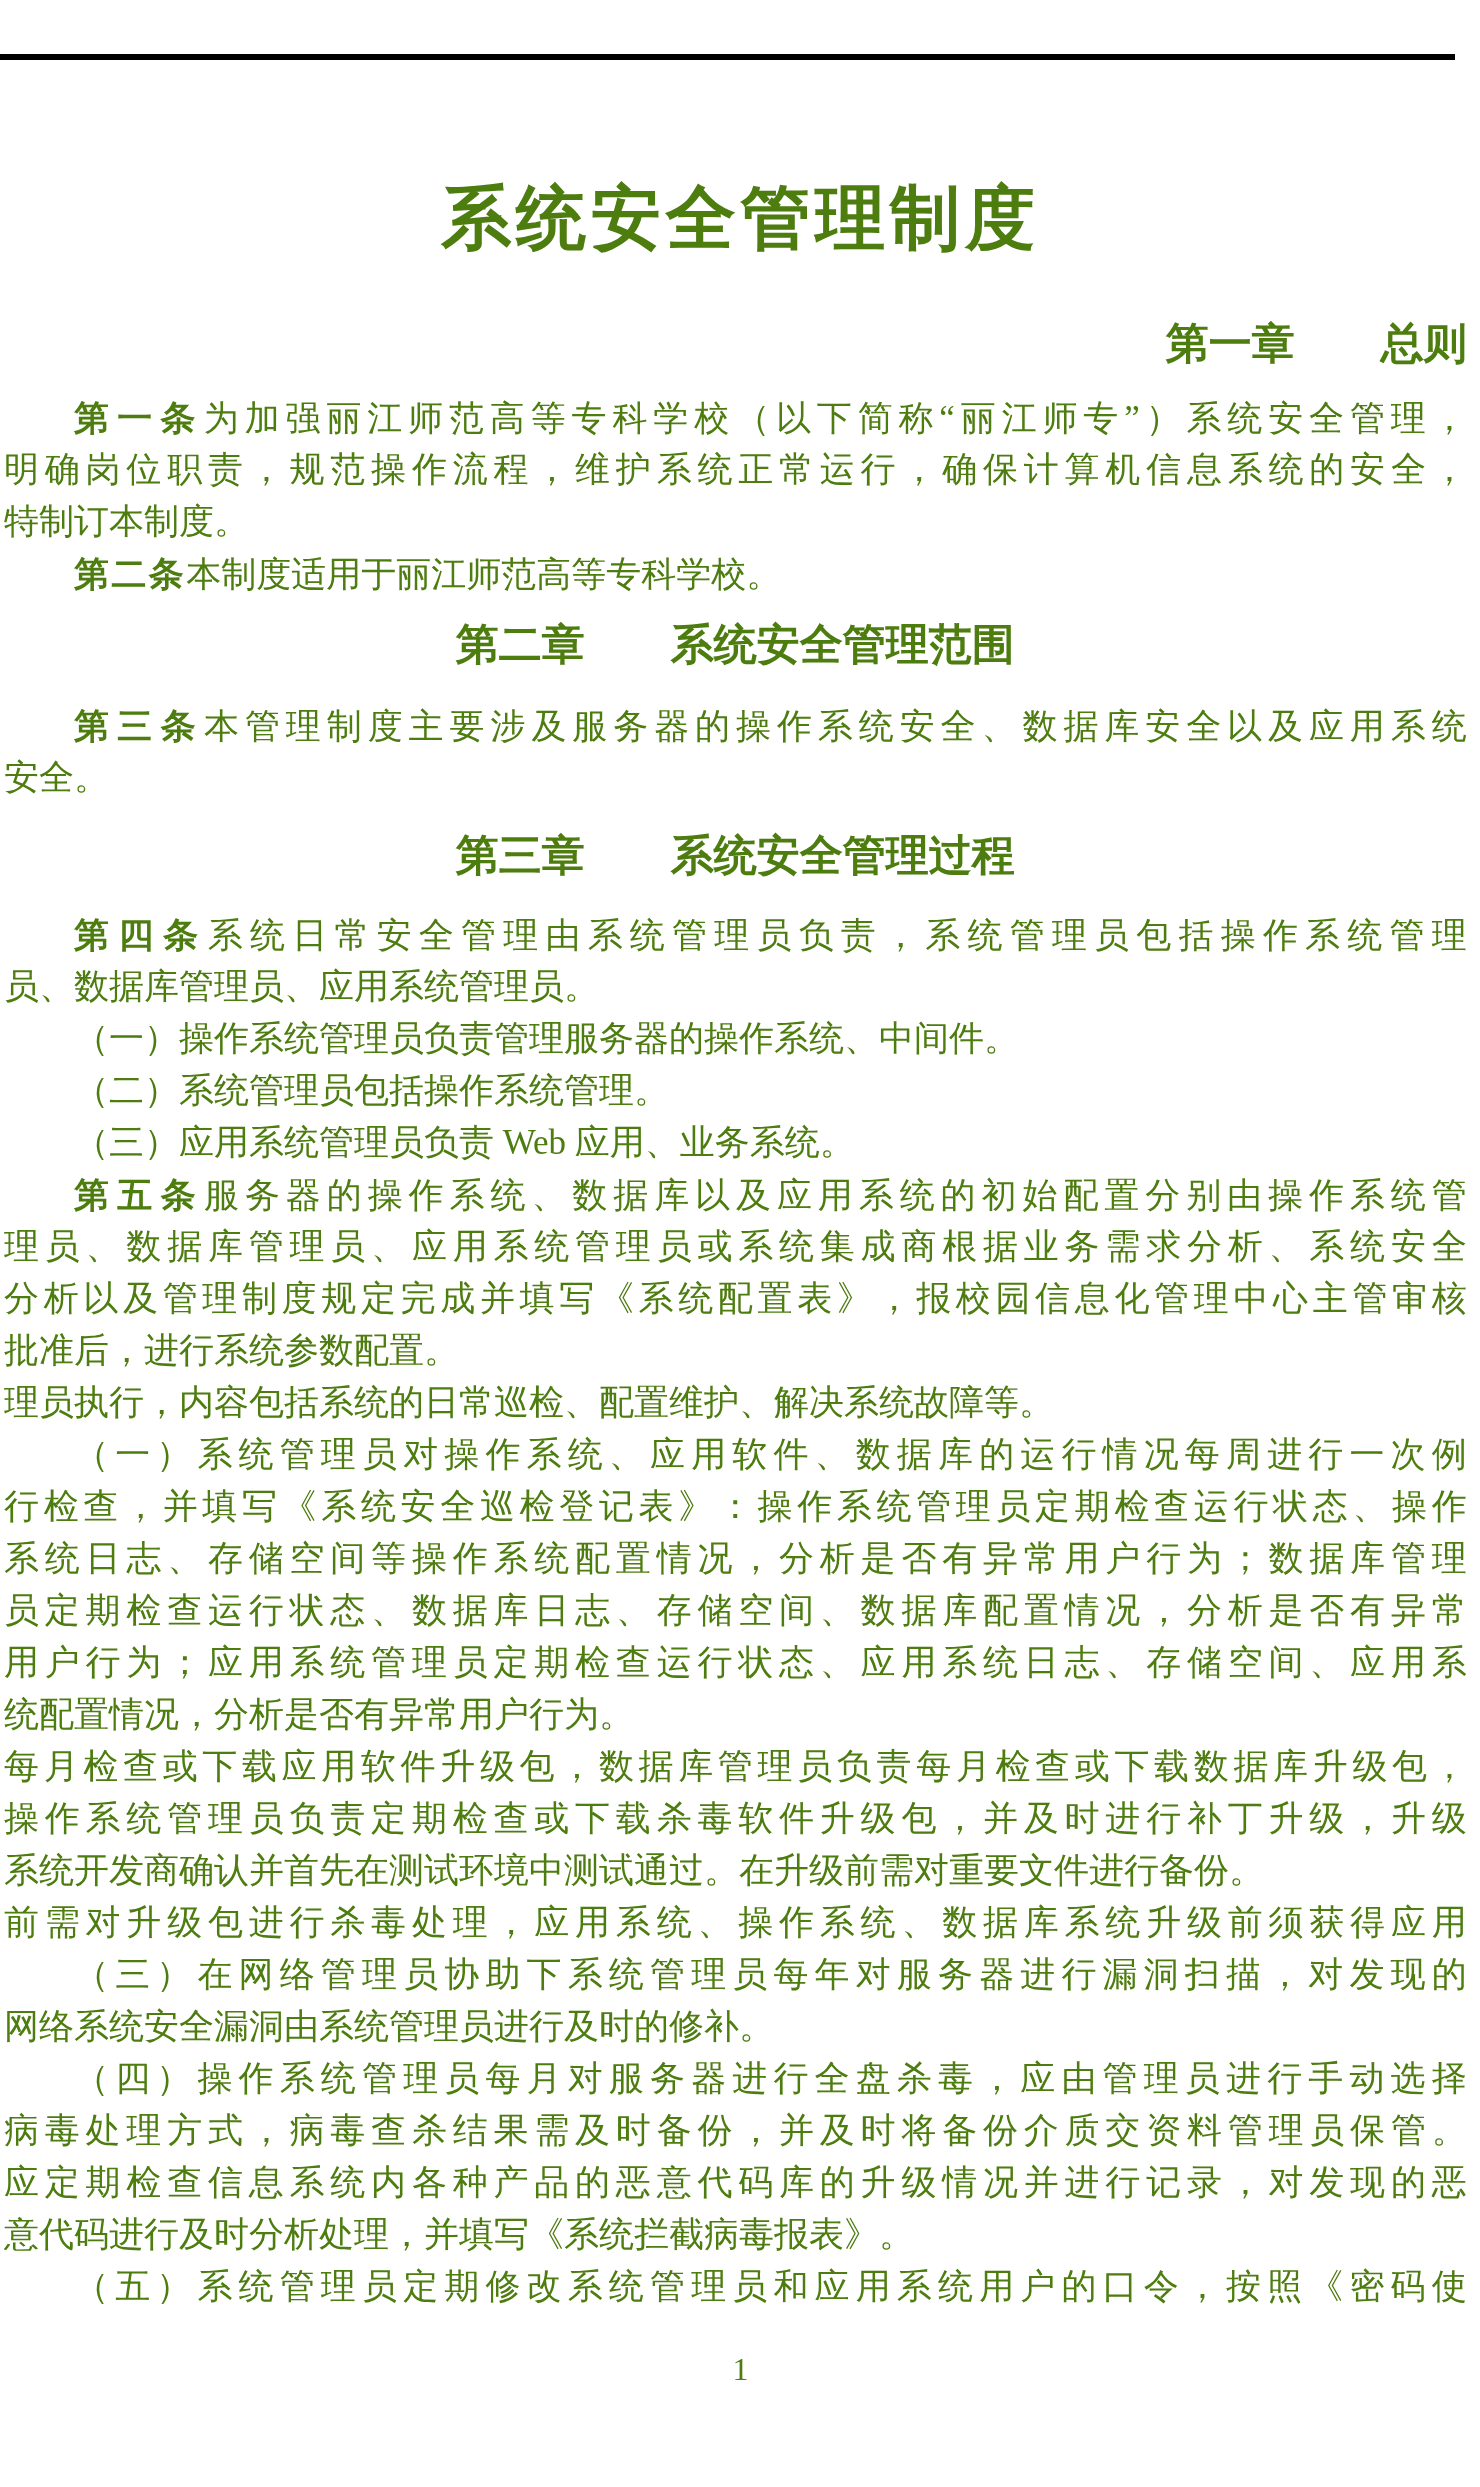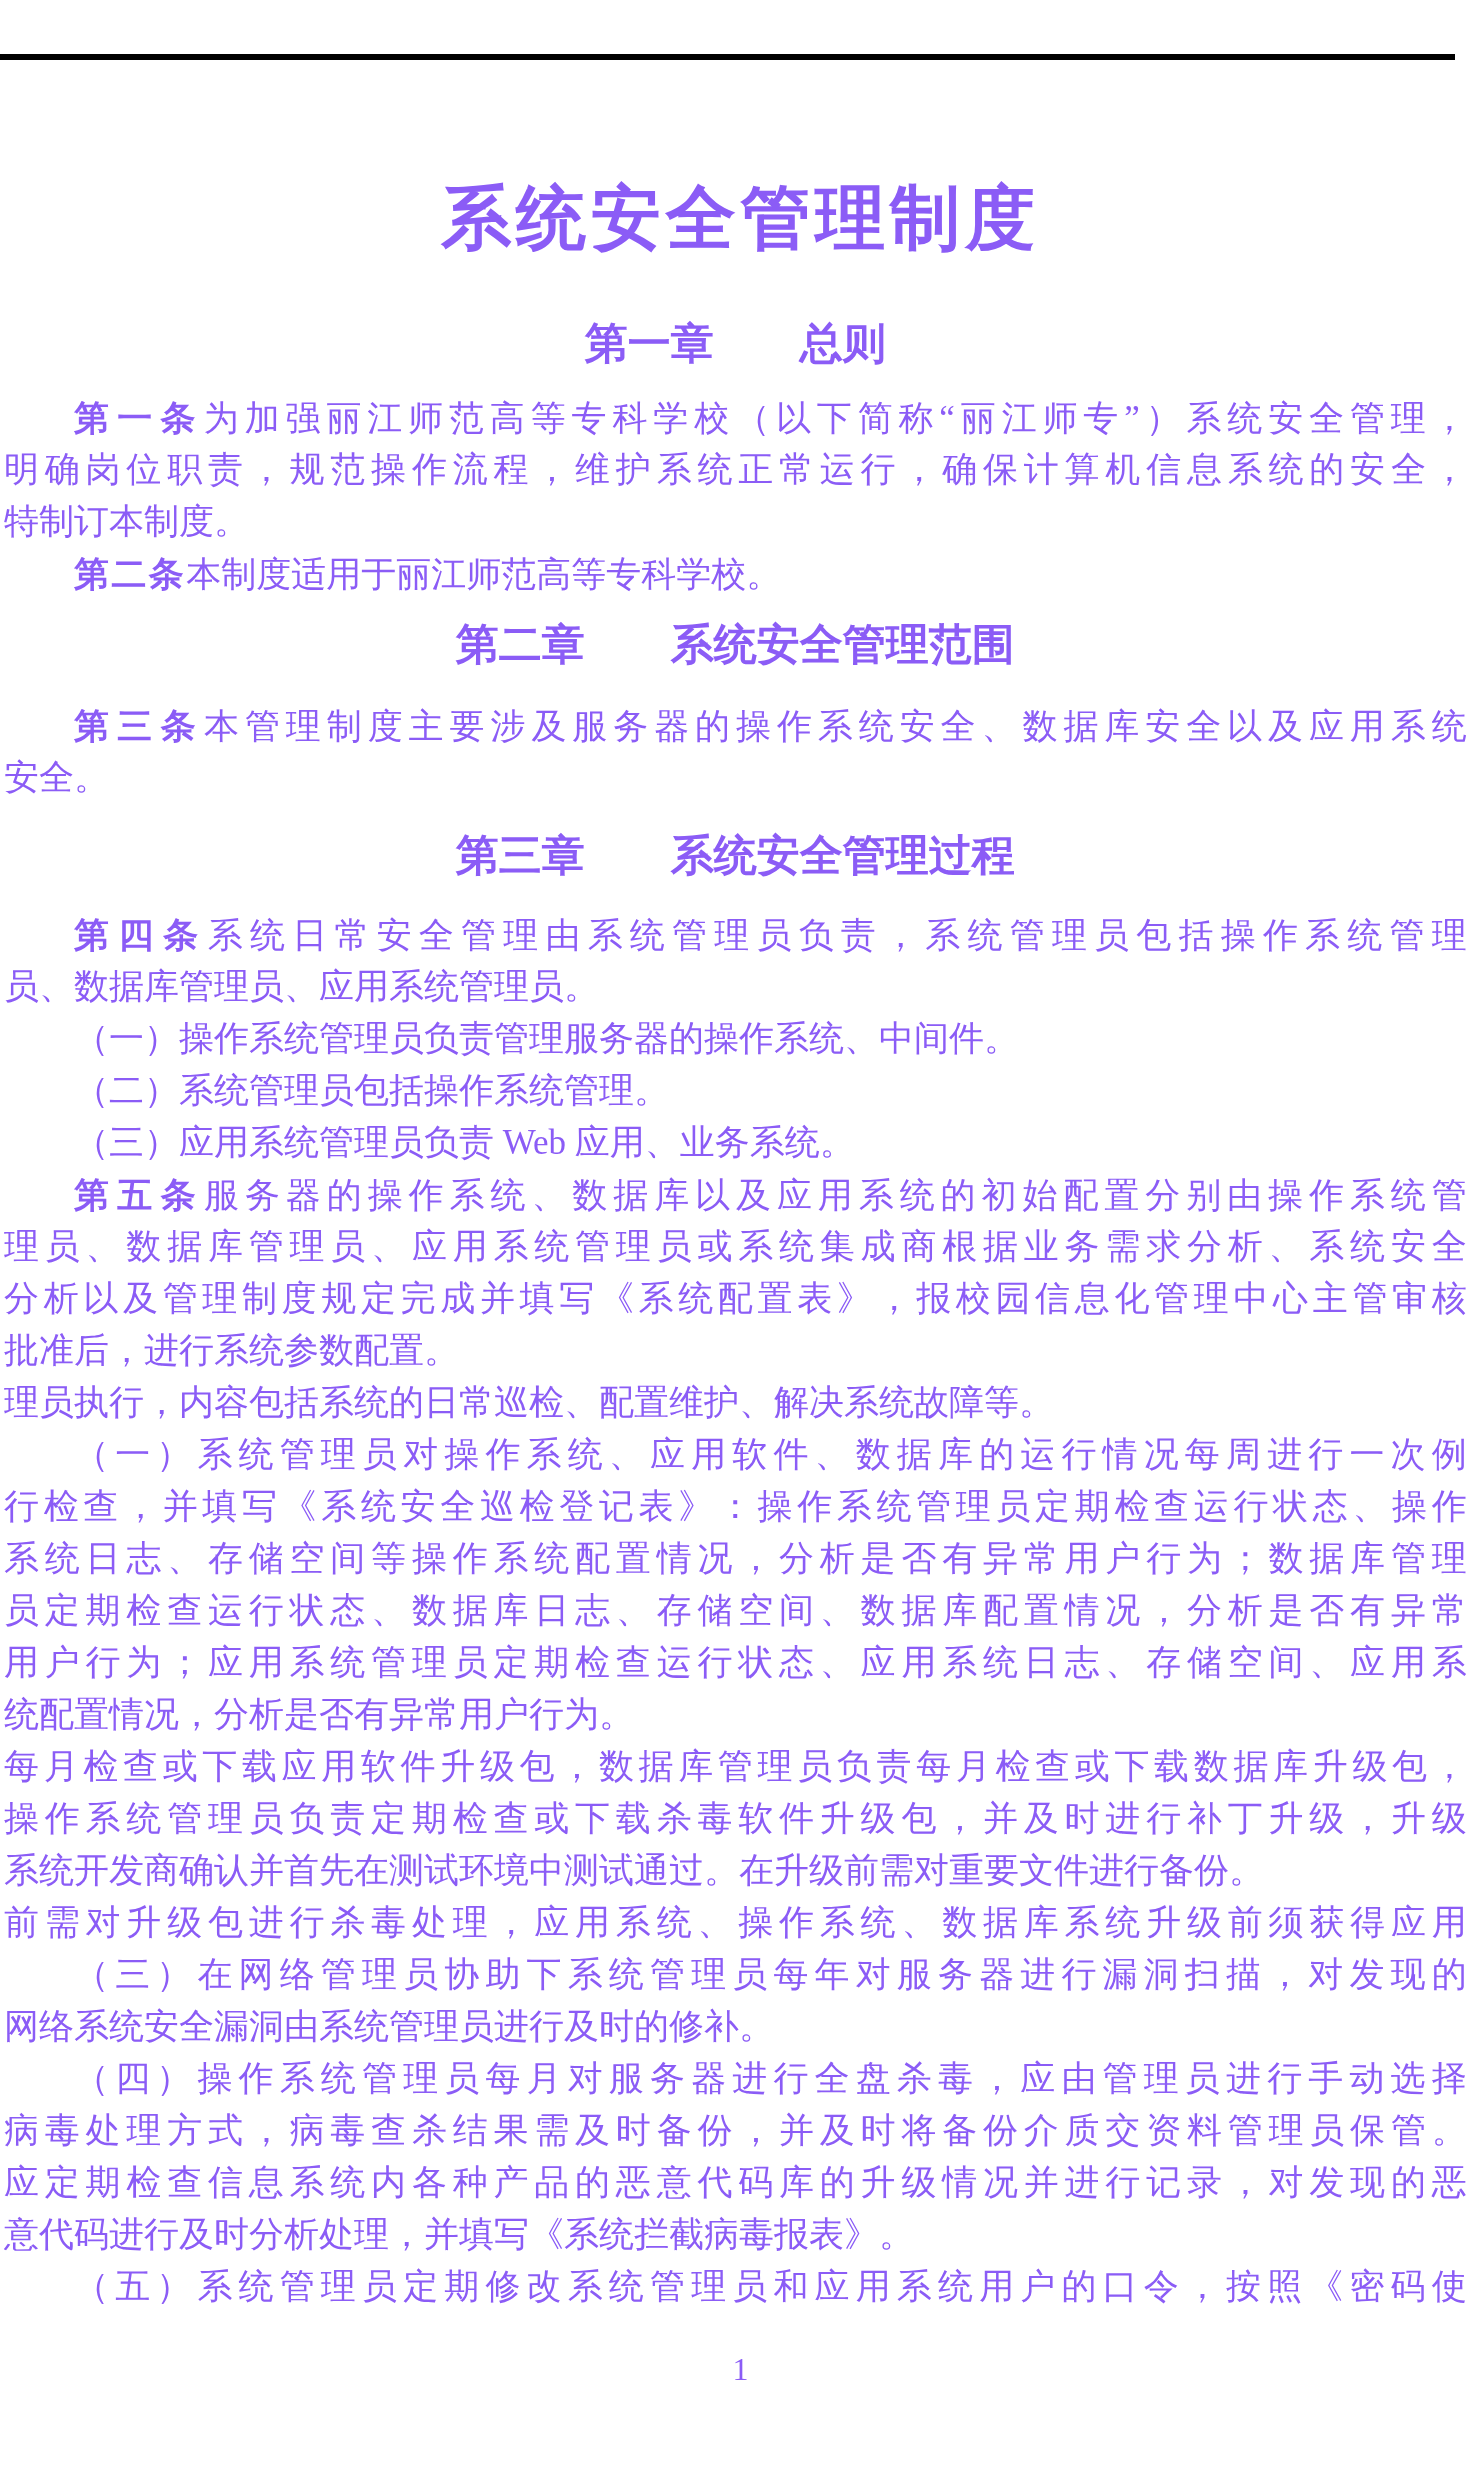--- a/index.html
+++ b/index.html
@@ -1,19 +1,19 @@
 <!DOCTYPE html>
 <html style="font-size:12.7px"><head>
 <meta charset="utf-8">
 <style>
   html,body{margin:0;padding:0;background:#ffffff;}
   .page{
     position:relative;
     width:1481px;height:2487px;
-    background:#ffffff;color:#8b5cf6;
+    background:#ffffff;color:#4d7c0f;
     overflow:hidden;
     font-family:"Liberation Serif","DejaVu Serif",serif;
   }
   .header-rule{
     margin:54px 26px 0 0;
     height:5.6px;background:#000000;
   }
   .doc-title{
     margin-top:119px;
     text-align:center;
@@ -24,21 +24,21 @@
   }
   .content{
     padding:0 14.3px 0 4px;
   }
   .chapter{
     font-family:"Liberation Sans","DejaVu Sans",sans-serif;
     font-weight:bold;
     font-size:43px;line-height:63px;
     text-align:center;
   }
-  .ch1{margin:54px 0 17.5px 0;}
+  .ch1{margin:54px 0 17.5px 0;text-align:right;}
   .ch2{margin:12.7px 0 24px 0;text-align:center;}
   .ch3{margin:20px 0 22px 0;}
   .line{
     font-size:35px;line-height:52px;height:52px;
     overflow:hidden;
     text-align:left;
   }
   .line.indent{padding-left:70px;}
   .line.justify{
     text-align:justify;

